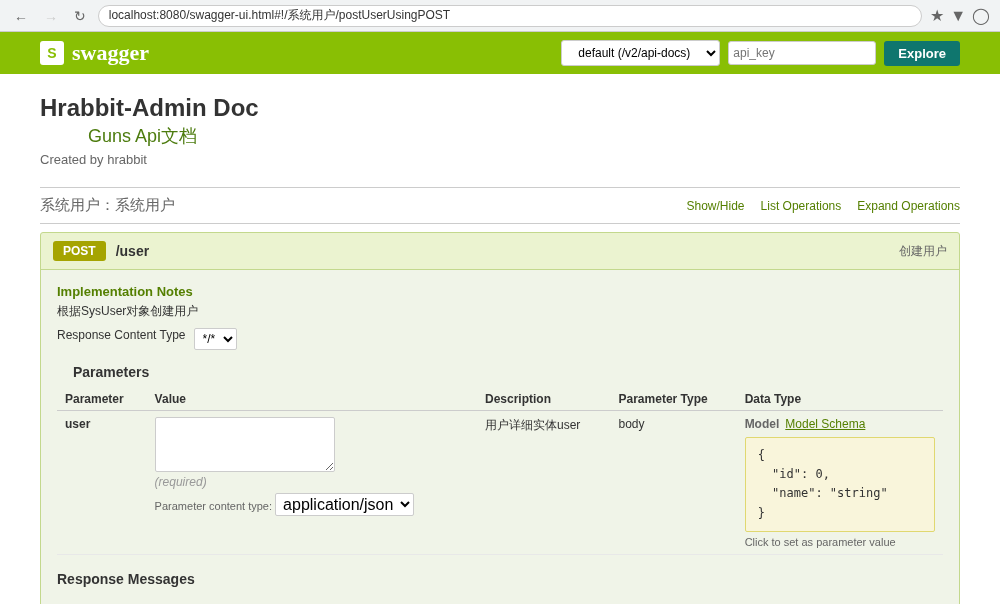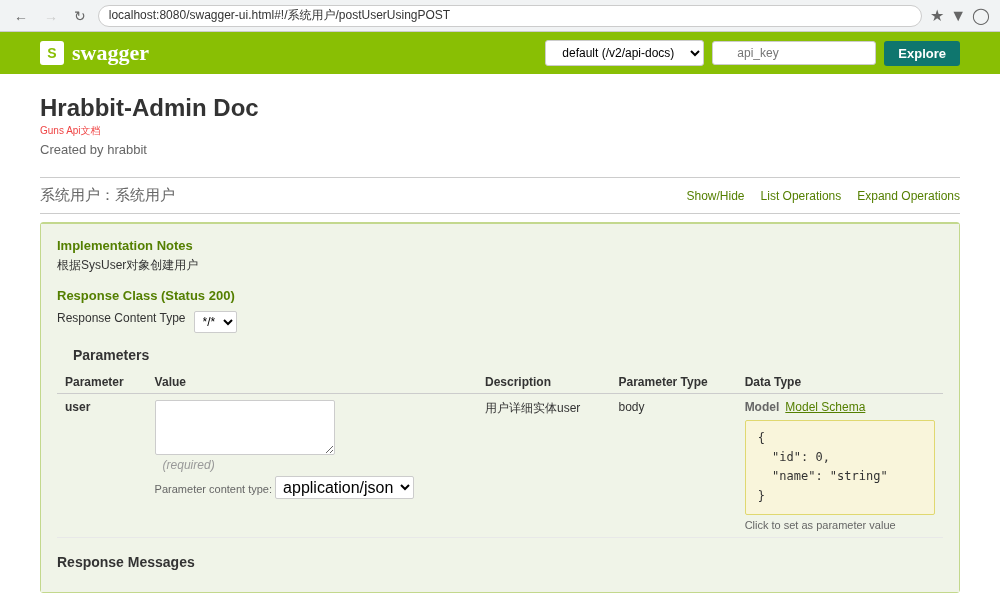--- a/index.html
+++ b/index.html
@@ -96,25 +96,25 @@
       justify-content: flex-end;
     }
     .swagger-select {
       padding: 4px 12px;
       border: 1px solid #ccc;
       border-radius: 3px;
       font-size: 12px;
       background: #fff;
     }
     .swagger-api-key-input {
-      padding: 4px 24px;
-      border: 1px solid #ccc;
-      border-radius: 3px;
-      font-size: 12px;
-      width: 164px;
+      padding: 4px 4px;
+      border: 1px solid #ccc;
+      border-radius: 3px;
+      font-size: 12px;
+      width: 148px;
     }
     .swagger-explore-btn {
       background: #0f766e;
       color: #fff;
       border: none;
       border-radius: 3px;
       padding: 5px 14px;
       font-size: 13px;
       cursor: pointer;
       font-weight: bold;
@@ -126,23 +126,24 @@
       margin: 0 auto;
       padding: 20px 20px 0 20px;
     }
 
     .page-title {
       font-size: 24px;
       font-weight: bold;
       color: #333;
     }
     .page-subtitle {
-      font-size: 10px;
-      color: #ef4444;
+      font-size: 18px;
+      color: #4d7c0f;
       margin-top: 2px;
+      margin-left: 48px;
     }
     .page-author {
       font-size: 13px;
       color: #666;
       margin-top: 4px;
     }
 
     
     .section-header {
       display: flex;
@@ -282,21 +283,20 @@
       height: 55px;
       border: 1px solid #ccc;
       border-radius: 2px;
       font-size: 12px;
       padding: 4px;
       resize: vertical;
     }
     .param-required {
       color: #999;
       font-style: italic;
-      margin-left: 8px;
     }
     .param-content-type-row {
       font-size: 11px;
       color: #666;
       margin-top: 4px;
     }
     .param-content-type-select {
       padding: 1px 3px;
       font-size: 16px;
       border: 1px solid #ccc;
@@ -389,27 +389,33 @@
   <div class="section-header">
     <span class="section-title">系统用户：系统用户</span>
     <div class="section-controls">
       <a class="section-control-link">Show/Hide</a>
       <a class="section-control-link">List Operations</a>
       <a class="section-control-link">Expand Operations</a>
     </div>
   </div>
 
   <div class="endpoint-block">
+    <div class="endpoint-header">
+      <div class="endpoint-header-left">
+        <span class="method-badge method-post">POST</span>
+        <span class="endpoint-path">/user</span>
+      </div>
+      <span class="endpoint-desc">创建用户</span>
+    </div>
 
     <div class="endpoint-body">
 
       <div class="impl-notes-title">Implementation Notes</div>
       <div class="impl-notes-text">根据SysUser对象创建用户</div>
 
-      <div class="response-class-title">Response Class (Status 200)</div>
 
       <div class="content-type-row">
         <span>Response Content Type</span>
         <select class="content-type-select">
           <option>*/*</option>
         </select>
       </div>
 
       <div class="params-title">Parameters</div>
       <table class="params-table">

